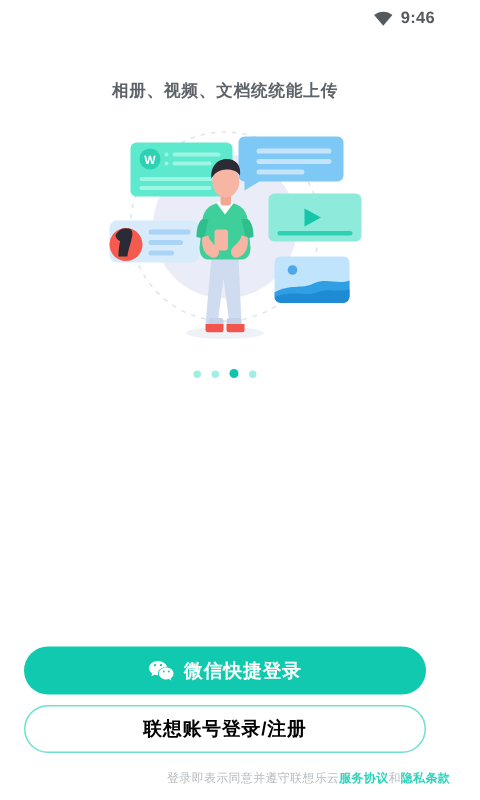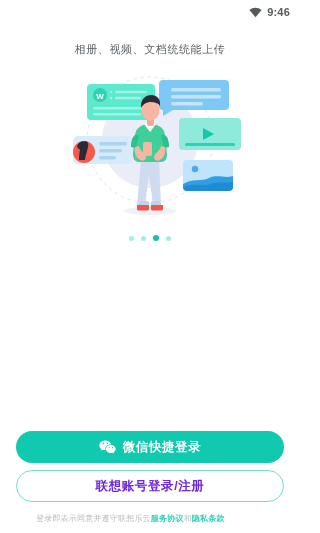--- a/index.html
+++ b/index.html
@@ -29,23 +29,23 @@
     letter-spacing:.2px;
   }
 
   
   .headings { text-align:center; margin-top:10px; }
   .title {
     font-size:19px; font-weight:bold; color:#303438;
     letter-spacing:2.2px;
   }
   .subtitle {
-    margin-top:8px;
+    margin-top:19px;
     font-size:11px; color:#5d6368;
-    letter-spacing:.6px; font-weight:normal;text-align:center;
+    letter-spacing:.6px; font-weight:bold;text-align:center;
   }
 
   
   .illustration-wrap {
     margin-top:8px;
     height:160px;
     display:flex; align-items:center; justify-content:center;
   }
   .illustration { display:block; }
 
@@ -77,31 +77,31 @@
     cursor:pointer; user-select:none;
     border:none;
   }
   .btn-primary {
     background:#10c9ae;
     color:#ffffff;
   }
   .btn-secondary {
     margin-top:7px;
     background:#ffffff;
-    color:#6d28d9;
+    color:#000000;
     border:1px solid #6fe0d0;
     text-align:center;
   }
   .wechat-icon { display:block; }
 
   
   .footer {
     margin-top:12px;
     margin-bottom:9px;
-    text-align:left;
+    text-align:right;
     font-size:8px;
     color:#b6bcc1;
     letter-spacing:.2px;
     line-height:1.2;
     padding-left:36px;
   }
   .footer a, .footer .link {
     color:#2fd3bb;
     font-weight:bold;
     text-decoration:none;

